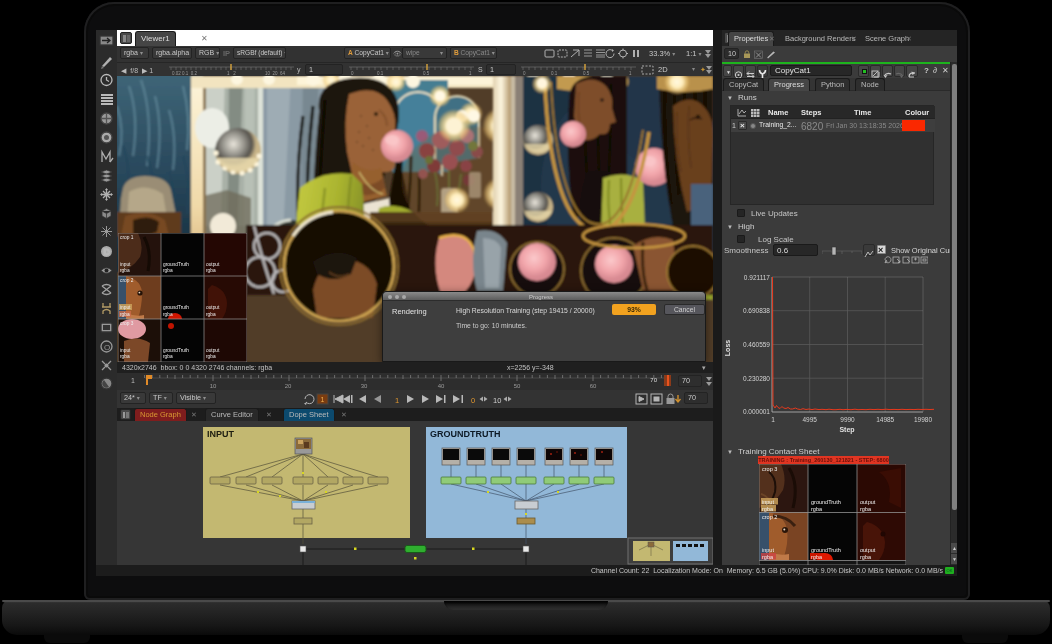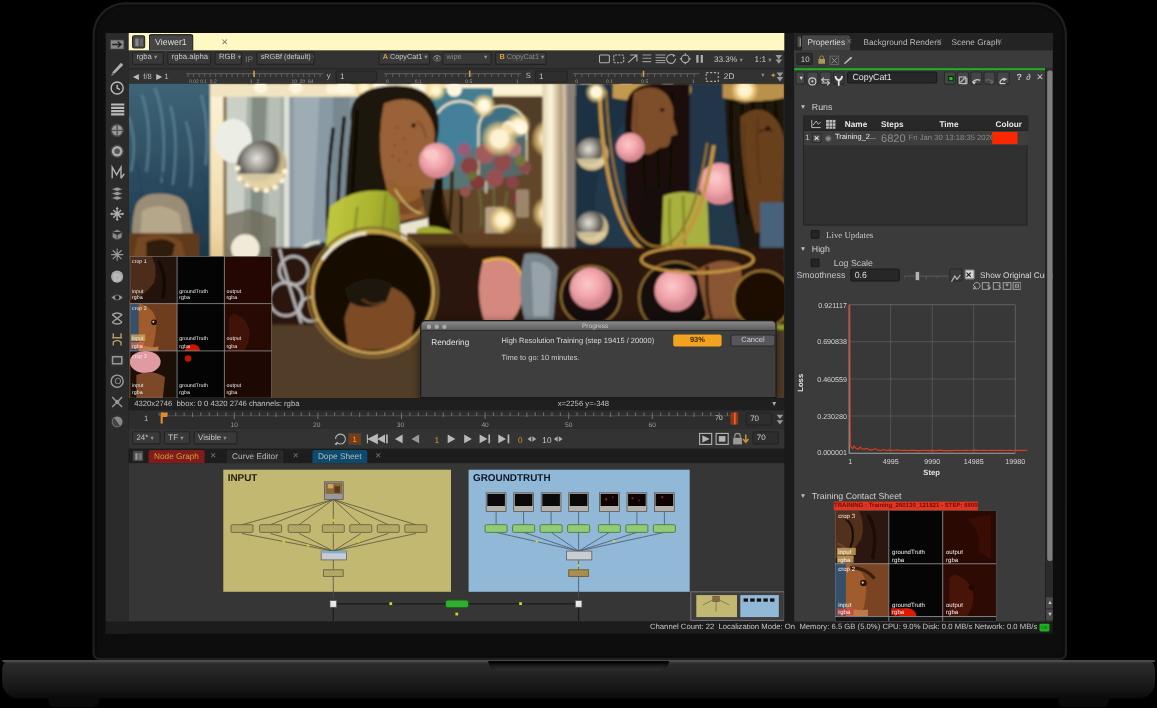--- a/index.html
+++ b/index.html
@@ -16,21 +16,21 @@
 .box{position:absolute;background:#3d3d3d;border:1px solid #242424;border-radius:2px;}
 .dd{position:absolute;height:12px;background:#393939;border:1px solid #232323;border-radius:2px;color:#c9c9c9;font-size:7.2px;line-height:10px;padding:0 3px;white-space:nowrap;overflow:hidden;}
 .dd i{font-style:normal;color:#8f8f8f;font-size:6px;}
 .tab{position:absolute;height:15px;background:#242424;border:1px solid #1a1a1a;border-bottom:none;border-radius:3px 3px 0 0;color:#b9b9b9;font-size:8px;line-height:14px;padding:0 5px;}
 .tab.sel{background:#454545;color:#dcdcdc;}
 .icn{position:absolute;color:#a8a8a8;font-size:9px;line-height:1;}
 .chev{position:absolute;width:0;height:0;border-left:3px solid transparent;border-right:3px solid transparent;border-top:4px solid #9a9a9a;}
 
 #ltoolbar{left:0;top:0;width:21px;height:546px;background:#2b2b2b;}
 
-#vtabs{left:21px;top:0;width:596px;height:16px;background:#fef9c3;}
+#vtabs{left:21px;top:0;width:596px;height:16px;background:#ffffff;}
 #vtoolbar{left:21px;top:16px;width:596px;height:16px;background:#323232;}
 #vframerow{left:21px;top:32px;width:596px;height:14px;background:#323232;border-top:1px solid #262626;}
 #vimage{left:21px;top:46px;width:596px;height:286px;background:#3a2e20;overflow:hidden;}
 #vinfobar{left:21px;top:332px;width:596px;height:11px;background:#1f1f1f;}
 #ruler{left:21px;top:343px;width:596px;height:17px;background:#2d2d2d;}
 #transport{left:21px;top:360px;width:596px;height:18px;background:#333;}
 #docktabs{left:21px;top:378px;width:596px;height:13px;background:#1d1d1d;}
 #nodegraph{left:21px;top:391px;width:596px;height:144px;background:#363636;overflow:hidden;}
 #statusbar{left:0;top:535px;width:861px;height:11px;background:#1c1c1c;}
 
@@ -815,20 +815,26 @@
             </svg></div>
         <div class="rbtn" style="left:184px;top:1px;width:12px;"><svg width="10" height="10">
               <path d="M2 7 q0-5 6-4" stroke="#c8c8c8" fill="none" stroke-width="1.2"></path>
               <path d="M8 3 l-3.5-1.5 1 3.5z" fill="#c8c8c8"></path>
               <path d="M2 7 h5" stroke="#c8c8c8"></path>
             </svg></div>
         <div class="t" style="left:202px;top:3px;color:#ccc;font-size:8px;font-weight:bold;">?</div>
         <div class="t" style="left:211px;top:3px;color:#ccc;font-size:8px;font-style:italic;">∂</div>
         <div class="t" style="left:220px;top:3px;color:#ccc;font-size:8px;">✕</div>
       </div>
+      <div class="abs" style="left:0;top:48px;width:235px;height:13px;background:#343434;border-bottom:1px solid #2a2a2a;">
+        <div class="tab" style="left:1px;top:0;height:13px;line-height:12px;font-size:7.5px;background:#2e2e2e;">CopyCat</div>
+        <div class="tab sel" style="left:46px;top:0;height:13px;line-height:12px;font-size:7.5px;">Progress</div>
+        <div class="tab" style="left:93px;top:0;height:13px;line-height:12px;font-size:7.5px;background:#2e2e2e;">Python</div>
+        <div class="tab" style="left:133px;top:0;height:13px;line-height:12px;font-size:7.5px;background:#2e2e2e;">Node</div>
+      </div>
       <div class="t" style="left:5px;top:65px;color:#bbb;font-size:6px;">▼</div>
       <div class="t" style="left:16px;top:64px;color:#cfcfcf;">Runs</div>
 
       <div class="abs" style="left:8px;top:75px;width:204px;height:100px;background:#303030;border:1px solid #262626;">
         <div class="abs" style="left:0;top:0;width:204px;height:13px;background:#282828;border-bottom:1px solid #222;">
           <svg class="abs" style="left:6px;top:2px;" width="24" height="9">
               <path d="M1 1 v7 h8 M2 6 l3-4 2 3 2-2" stroke="#bbb" fill="none" stroke-width=".9"></path>
               <g fill="#bbb">
                 <rect x="14" y="1" width="2.5" height="2.5"></rect>
                 <rect x="17" y="1" width="2.5" height="2.5"></rect>
@@ -852,21 +858,21 @@
               <span style="position:absolute;left:1px;top:-1px;color:#e8e8e8;font-size:8px;font-weight:bold;">×</span>
             </div>
           <div class="abs" style="left:19px;top:4px;width:6px;height:6px;border-radius:50%;background:#888;border:1px solid #555;"></div>
           <div class="t" style="left:28px;top:3px;font-size:6.8px;color:#e8e8e8;">Training_2...</div>
           <div class="t" style="left:70px;top:3px;font-size:10px;color:#8a8a8a;">6820</div>
           <div class="t" style="left:95px;top:3px;font-size:7px;color:#8a8a8a;">Fri Jan 30 13:18:35 2026</div>
           <div class="abs" style="left:171px;top:1px;width:23px;height:11px;background:#fa2800;"></div>
         </div>
       </div>
       <div class="cb" style="left:15px;top:179px;"></div>
-      <div class="t" style="left:29px;top:180px;color:#c6c6c6;font-family:Liberation Serif, serif;">Live Updates</div>
+      <div class="t" style="left:29px;top:180px;color:#c6c6c6;">Live Updates</div>
       <div class="t" style="left:5px;top:194px;color:#bbb;font-size:6px;">▼</div>
       <div class="t" style="left:16px;top:193px;color:#cfcfcf;">High</div>
       <div class="cb" style="left:15px;top:205px;"></div>
       <div class="t" style="left:16px;top:206px;color:#c6c6c6;margin-left:20px;">Log Scale</div>
       <div class="t" style="left:2px;top:217px;color:#c6c6c6;">Smoothness</div>
       <div class="abs" style="left:51px;top:214px;width:45px;height:12px;background:#272727;border:1px solid #1a1a1a;border-radius:2px;color:#ddd;font-size:8px;line-height:11px;padding-left:3px;">0.6</div>
       <svg class="abs" style="left:100px;top:214px;" width="40" height="14">
           <path d="M0 7 h40" stroke="#555"></path>
           <path d="M0 7 v3 M10 7 v2 M20 7 v3 M30 7 v2 M40 7 v3" stroke="#666" stroke-width=".7"></path>
           <rect x="10" y="3" width="4" height="8" fill="#b5b5b5" stroke="#333" stroke-width=".6"></rect>

